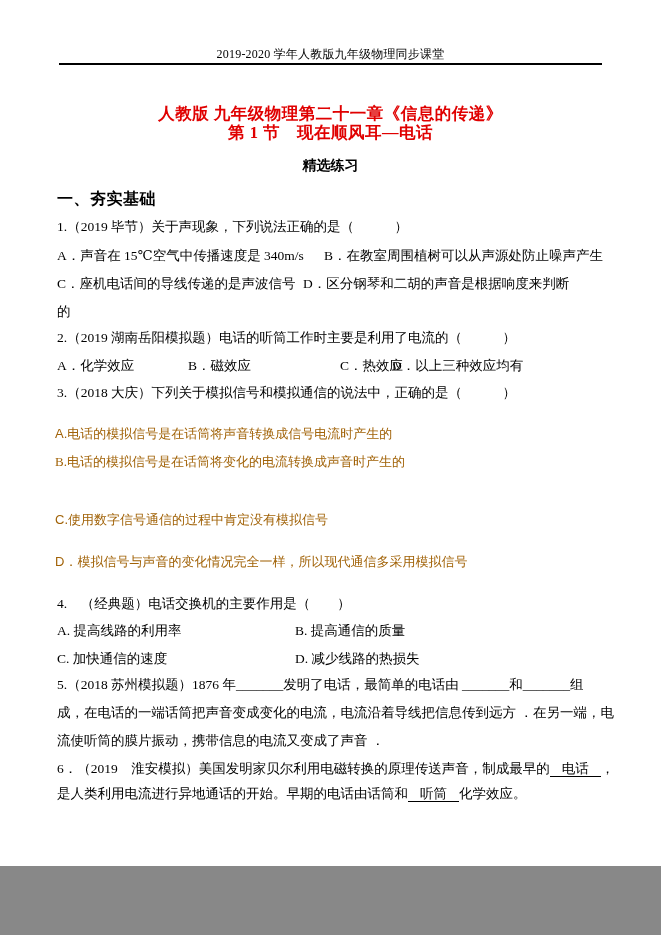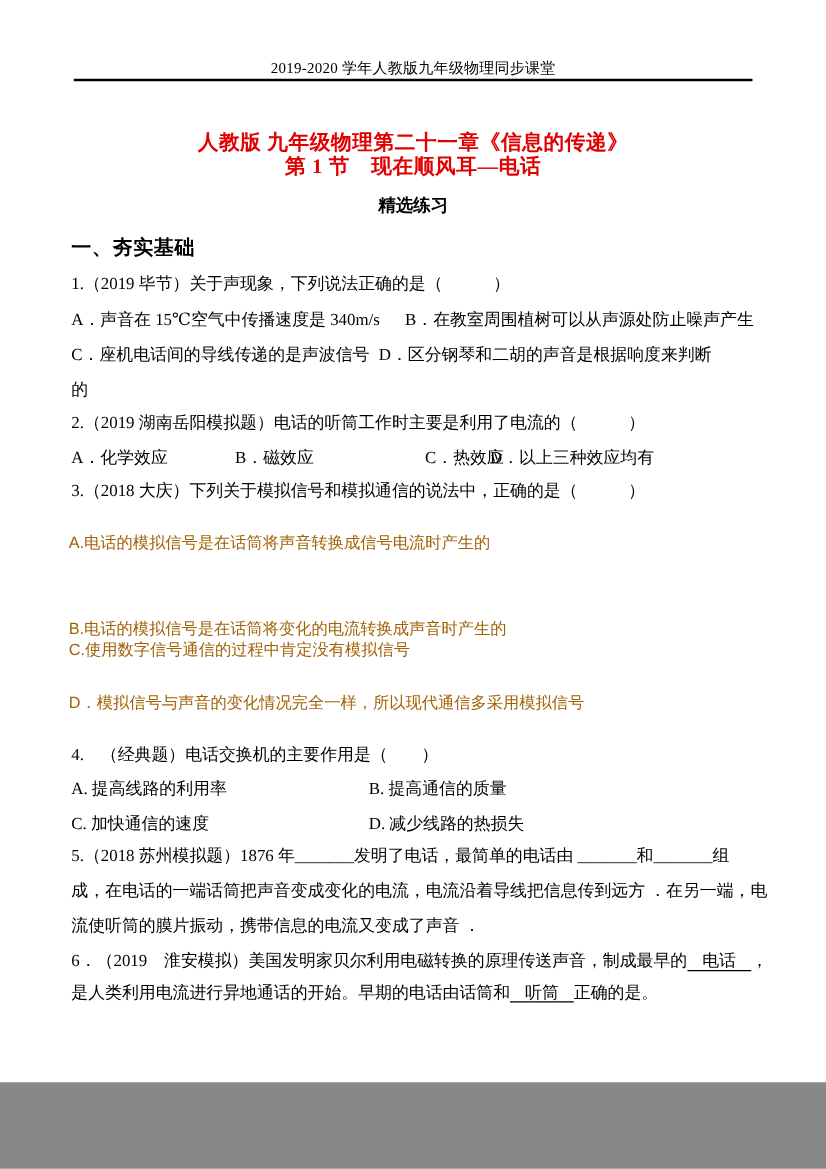--- a/index.html
+++ b/index.html
@@ -71,21 +71,21 @@
     <span class="opt" style="left:57px;">A．化学效应</span>
     <span class="opt" style="left:188px;">B．磁效应</span>
     <span class="opt" style="left:340px;">C．热效应</span>
     <span class="opt" style="left:392px;text-align:right;">D．以上三种效应均有</span>
   </div>
 
   <div class="line" style="top:385px;left:57px;">
     <span class="tag">3.（2018 大庆）</span><span>下列关于模拟信号和模拟通信的说法中，正确的是（　　　）</span>
   </div>
   <div class="line gray" style="top:426px;left:55px;">A.电话的模拟信号是在话筒将声音转换成信号电流时产生的</div>
-  <div class="line gray" style="top:495px;left:55px;">B.电话的模拟信号是在话筒将变化的电流转换成声音时产生的</div>
+  <div class="line gray" style="top:454px;left:55px;font-family:Liberation Serif, serif;">B.电话的模拟信号是在话筒将变化的电流转换成声音时产生的</div>
   <div class="line gray" style="top:512px;left:55px;">C.使用数字信号通信的过程中肯定没有模拟信号</div>
   <div class="line gray" style="top:554px;left:55px;">D．模拟信号与声音的变化情况完全一样，所以现代通信多采用模拟信号</div>
 
   <div class="line" style="top:596px;left:57px;">
     <span class="tag">4.　（经典题）</span><span>电话交换机的主要作用是（　　）</span>
   </div>
   <div class="line" style="top:623px;left:0;width:661px;">
     <span class="opt" style="left:57px;">A. 提高线路的利用率</span>
     <span class="opt" style="left:295px;">B. 提高通信的质量</span>
   </div>
@@ -97,16 +97,16 @@
   <div class="line" style="top:677px;left:57px;">
     <span class="tag">5.（2018 苏州模拟题）</span><span>1876 年_______发明了电话，最简单的电话由 _______和_______组</span>
   </div>
   <div class="line" style="top:705px;left:57px;">成，在电话的一端话筒把声音变成变化的电流，电流沿着导线把信息传到远方 ．在另一端，电</div>
   <div class="line" style="top:733px;left:57px;">流使听筒的膜片振动，携带信息的电流又变成了声音 ．</div>
 
   <div class="line" style="top:761px;left:57px;">
     <span class="tag">6．（2019　淮安模拟）</span><span>美国发明家贝尔利用电磁转换的原理传送声音，制成最早的</span><span class="ans">电话</span><span>，</span>
   </div>
   <div class="line" style="top:786px;left:57px;">
-    <span>是人类利用电流进行异地通话的开始。早期的电话由话筒和</span><span class="ans">听筒</span><span>正确的是。</span>
+    <span>是人类利用电流进行异地通话的开始。早期的电话由话筒和</span><span class="ans">听筒</span><span>化学效应。</span>
   </div>
 
 </div>
 
 </body></html>

